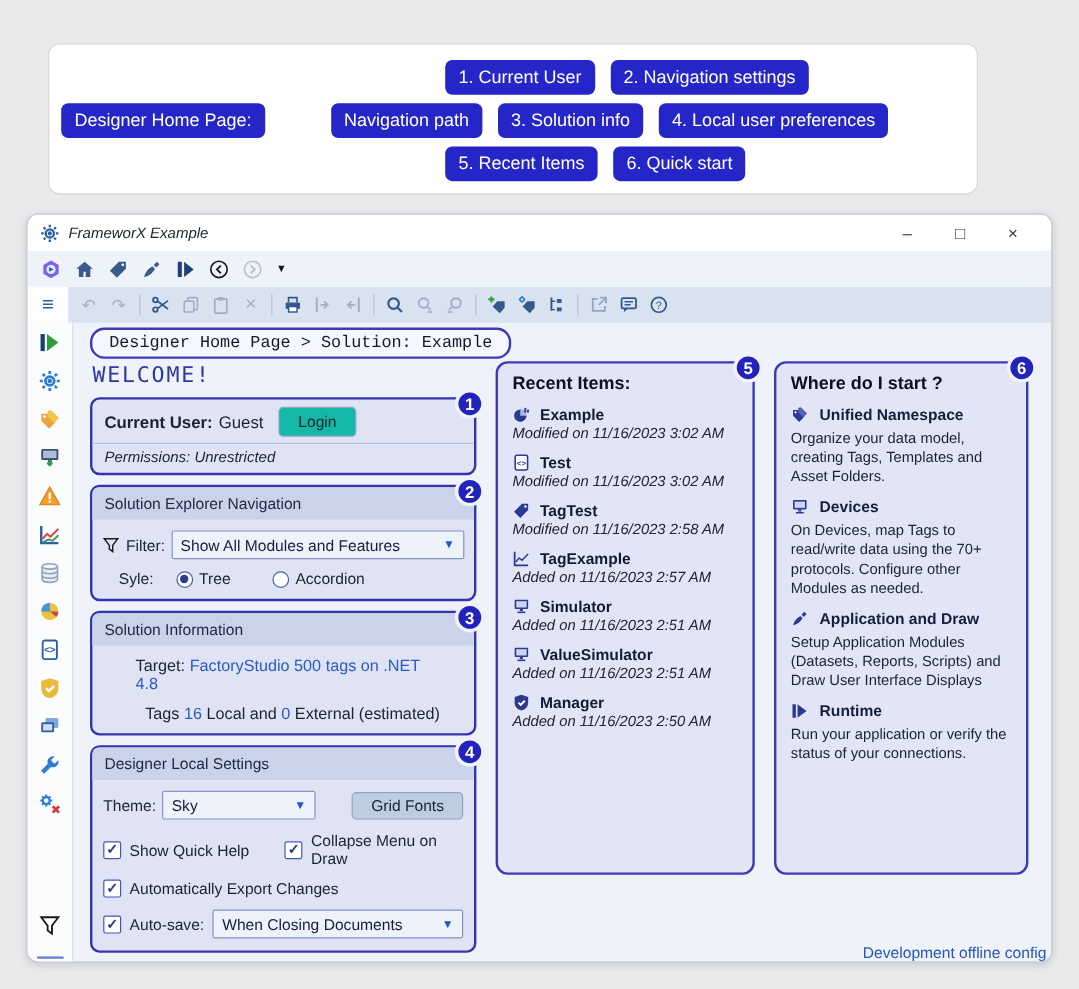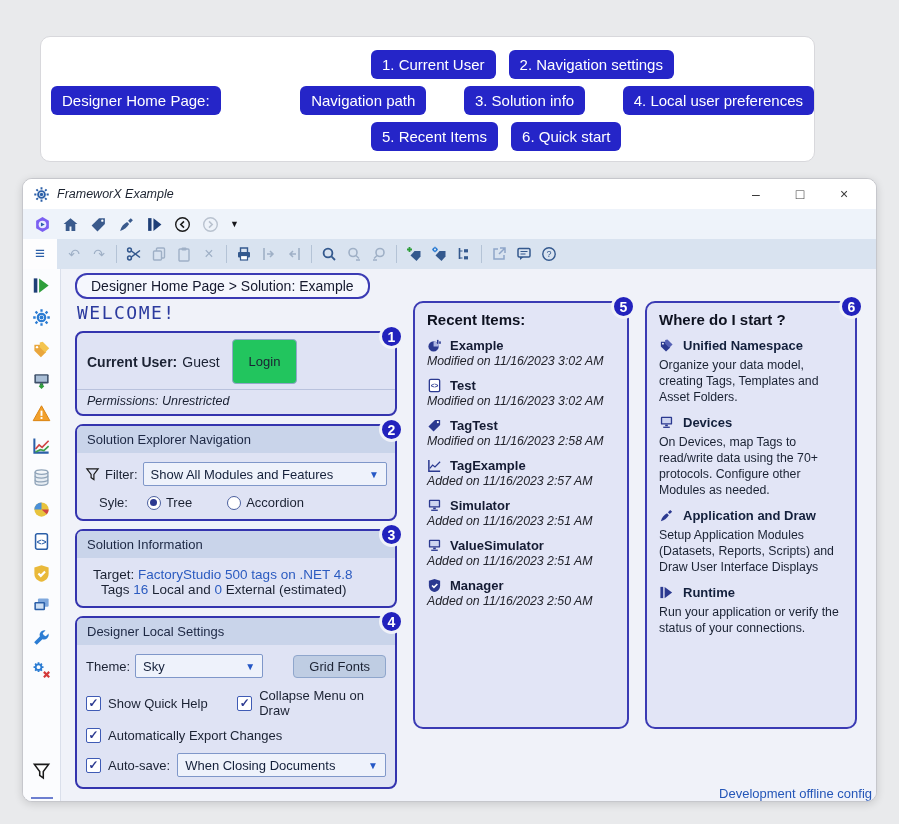--- a/index.html
+++ b/index.html
@@ -5,21 +5,21 @@
   * { margin:0; padding:0; box-sizing:border-box; }
   html,body { background:#e9eaec; }
   .stage { position:relative; width:899px; height:824px; background:#e9eaec;
            font-family:"Liberation Sans", sans-serif; color:#1b2233; overflow:hidden; }
 
   
   .legend { position:absolute; left:40px; top:36px; width:775px; height:126px;
             background:#ffffff; border:1px solid #d8d8dc; border-radius:10px; padding:9px 0; }
   .legend-row { display:flex; align-items:center; gap:13px; height:36px; }
   .legend-row.indent { padding-left:330px; }
-  .legend-row.full { padding-left:10px;justify-content:space-between; }
+  .legend-row.full { padding-left:10px; }
   .badge { background:#2525c8; color:#fff; font-size:15px; padding:6px 11px;
            border-radius:6px; white-space:nowrap; }
 
   
   .win { position:absolute; left:22px; top:178px; width:855px; height:624px;
          background:#fdfdfe; border:1px solid #c6c7cc; border-radius:10px;
          box-shadow:0 2px 8px rgba(0,0,0,.14); overflow:hidden; }
   .titlebar { height:30px; display:flex; align-items:center; padding:0 10px; background:#fff; }
   .title-text { margin-left:7px; font-size:12.5px; color:#1c2330;font-style:italic; }
   .win-controls { margin-left:auto; display:flex; gap:0; }
@@ -40,58 +40,58 @@
 
   
   .content { display:flex; height:534px; background:#f0f2f9; }
   .sidebar { width:38px; background:#fbfcfe; border-right:1px solid #dadfeb;
              display:flex; flex-direction:column; align-items:center; padding:7px 0 4px; gap:13px; }
   .si { width:19px; height:19px; flex:0 0 auto; }
   .sb-spacer { flex:1; }
   .sb-line { width:22px; height:2px; background:#6d7fd0; margin-top:3px; }
 
   .main { flex:1; display:flex; flex-direction:column; padding:4px 12px 6px 14px; position:relative; }
-  .crumb-row { height:32px; display:flex; align-items:center; }
+  .crumb-row { height:32px; display:flex; align-items:center;font-family:Liberation Mono, monospace; }
   .crumb { border:2px solid #3b3bb4; border-radius:12px; padding:3px 14px; font-size:14px;
            color:#15192e; background:#f5f7fd; }
 
   .cols { flex:1; display:flex; gap:16px; align-items:flex-start; }
   .col1 { width:322px; display:flex; flex-direction:column; height:100%; }
   .welcome { font-family:"DejaVu Sans Mono", monospace; text-transform:uppercase;
              font-size:18px; letter-spacing:1.5px; color:#2b3a9e; margin:3px 0 8px 2px; }
 
   .box { position:relative; border:2px solid #3434ae; border-radius:8px; background:#dfe3f4;
          margin-bottom:8px; }
   .box-head { background:#c9d4ea; padding:6px 10px; font-size:13px; color:#1c2743;
               border-radius:5px 5px 0 0; }
   .callout { position:absolute; top:-9px; right:-9px; width:25px; height:25px; border-radius:50%;
              background:#2222bd; border:3px solid #f0f2f9; color:#fff; font-weight:bold;
              font-size:14px; display:flex; align-items:center; justify-content:center; z-index:3; }
 
   .user-line { display:flex; align-items:center; gap:5px; padding:6px 10px 5px; font-size:14px; }
   .bold { font-weight:bold; }
-  .login-btn { background:#22c55e; border:1px solid #92a7c9; border-radius:4px;
-               padding:14px 16px; font-size:13px; margin-left:7px; color:#1b2233; }
+  .login-btn { background:#14b8a6; border:1px solid #92a7c9; border-radius:4px;
+               padding:4px 16px; font-size:13px; margin-left:7px; color:#1b2233; }
   .user-div { border-top:1px solid #b9c2dd; }
   .perm-line { padding:4px 10px 6px; font-size:12.5px;font-style:italic; }
 
   .box-body { padding:9px 8px; display:flex; flex-direction:column; gap:9px; }
   .frow { display:flex; align-items:center; gap:5px; font-size:13px; }
   .select { background:#eef2fb; border:1px solid #7f97c9; border-radius:2px; height:24px;
             display:flex; align-items:center; justify-content:space-between; padding:0 7px;
             font-size:13px; color:#14203a; }
   .sel-flex { flex:1; }
   .chev { color:#2457c5; font-size:10px; font-weight:bold; }
   .radio { width:14px; height:14px; border-radius:50%; border:1.5px solid #4a5f9e; background:#fff;
            display:inline-flex; align-items:center; justify-content:center; }
   .radio .dot { width:7px; height:7px; border-radius:50%; background:#2b3990; }
   .rgap { margin-left:14px; }
   .rgap2 { margin-left:30px; }
 
-  .info-body { padding:9px 8px; font-size:13.5px; display:flex; flex-direction:column; }
+  .info-body { padding:9px 28px; font-size:13.5px; display:flex; flex-direction:column; gap:10px; }
   .blue { color:#2b5bc0; }
   .ind { padding-left:8px; }
 
   .set-body { padding:9px 9px 10px; display:flex; flex-direction:column; gap:10px;border-radius:29px; }
   .gridfonts-btn { background:#bfcde3; border:1px solid #8fa6cc; border-radius:4px;
                    padding:3px 15px; font-size:13px; margin-left:auto; color:#1b2233; }
   .cb { width:15px; height:15px; background:#fff; border:1.6px solid #3f5bb5; border-radius:2px;
         color:#2b3990; font-size:12px; font-weight:bold; line-height:12px; text-align:center; flex:0 0 auto; }
   .grp { display:flex; align-items:center; gap:7px; }
   .grp1 { width:158px; }

